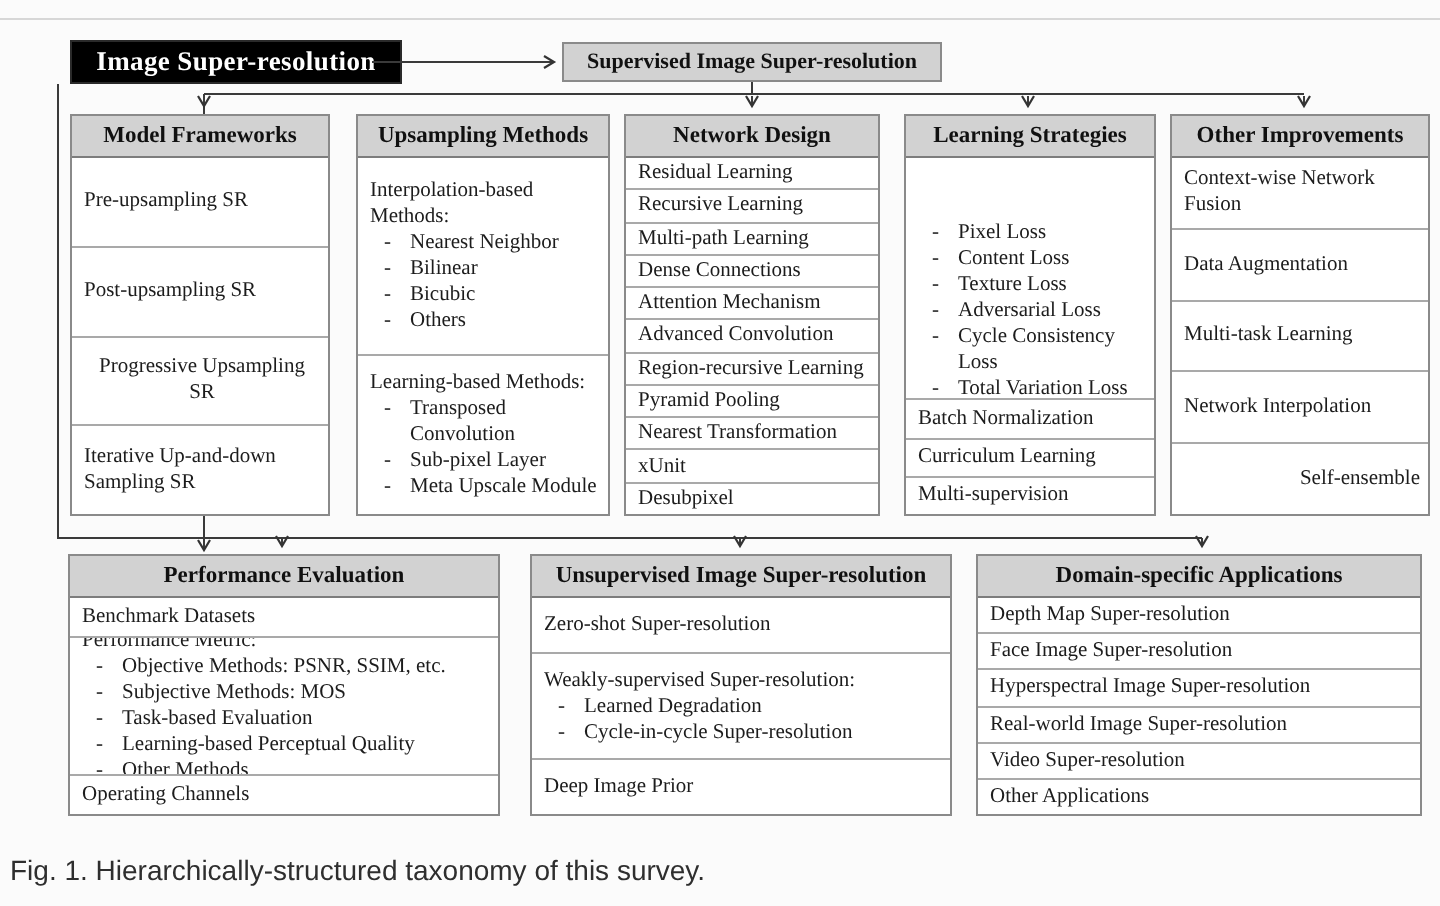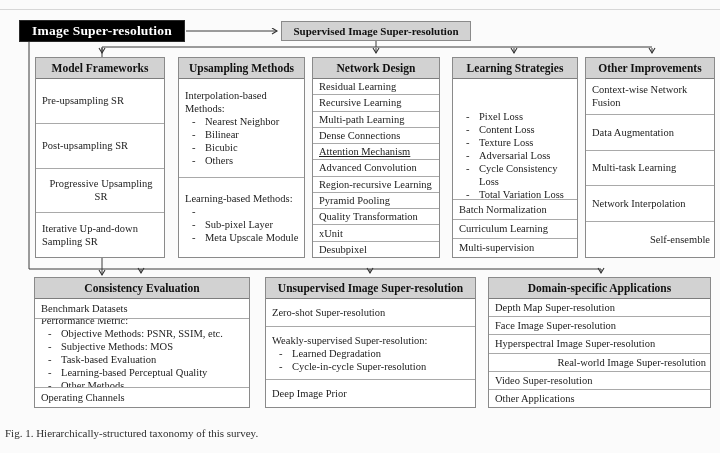--- a/index.html
+++ b/index.html
@@ -3,42 +3,42 @@
 <meta charset="utf-8">
 <style>
   :root{
     --header-fill:#d2d2d2; --root-fill:#000; --root-text:#fff;
     --box-border:#8a8a8a; --separator:#a9a9a9; --line:#3a3a3a; --page-bg:#fbfbfb;
   }
   html,body{margin:0;padding:0;}
   body{background:var(--page-bg);font-family:"Liberation Serif","DejaVu Serif",serif;}
   #canvas{position:relative;width:720px;height:453px;background:var(--page-bg);overflow:hidden;}
   .topline{position:absolute;left:0;top:9px;width:720px;height:1px;background:#d7d7d7;}
-  .rootbox{position:absolute;left:19px;top:20px;width:166px;height:22px;background:var(--root-fill);
+  .rootbox{position:absolute;left:35px;top:20px;width:166px;height:22px;background:var(--root-fill);
     color:var(--root-text);font-weight:bold;font-size:13.5px;display:flex;align-items:center;
     justify-content:center;border:1px solid #2a2a2a;box-sizing:border-box;letter-spacing:.2px;}
   .supbox{position:absolute;left:281px;top:21px;width:190px;height:20px;background:var(--header-fill);
     border:1px solid var(--box-border);box-sizing:border-box;font-weight:bold;font-size:11px;
     display:flex;align-items:center;justify-content:center;color:#111;}
   svg.connectors{position:absolute;left:0;top:0;width:720px;height:453px;pointer-events:none;}
   .col,.bbox{position:absolute;background:#fff;border:1px solid var(--box-border);
     box-sizing:border-box;display:flex;flex-direction:column;}
   .col{top:57px;height:201px;}
   .bbox{top:277px;height:131px;}
   .hdr{flex:0 0 20px;background:var(--header-fill);border-bottom:1px solid #7d7d7d;font-weight:bold;
     font-size:11.5px;display:flex;align-items:center;justify-content:center;color:#101010;}
   .cells{flex:1 1 auto;display:flex;flex-direction:column;min-height:0;}
   .cell{flex-basis:0;min-height:0;display:flex;flex-direction:column;justify-content:center;
     padding:1px 4px 1px 6px;font-size:10.5px;color:#1c1c1c;line-height:13px;overflow:hidden;}
   .cell + .cell{border-top:1px solid var(--separator);}
   .line{white-space:normal;}
   .line.b{display:flex;padding-left:7px;}
   .line.b .dash{flex:0 0 13px;}
-  .caption{position:absolute;left:5px;top:427px;font-family:Liberation Serif, serif;
-    font-size:11px;color:#2e2e2e;}
+  .caption{position:absolute;left:5px;top:427px;font-family:Liberation Sans, sans-serif;
+    font-size:14px;color:#2e2e2e;}
 </style>
 </head>
 <body>
 
 <div id="canvas">
 
   <div class="topline"></div>
 
   <div class="rootbox">
     <span>Image Super-resolution</span>
@@ -106,20 +106,21 @@
           </div>
           <div class="line b">
             <span class="dash">-</span>
             <span>Others</span>
           </div>
         </div>
         <div class="cell" style="flex-grow: 4;">
           <div class="line">Learning-based Methods:</div>
           <div class="line b">
             <span class="dash">-</span>
+            <span>Transposed Convolution</span>
           </div>
           <div class="line b">
             <span class="dash">-</span>
             <span>Sub-pixel Layer</span>
           </div>
           <div class="line b">
             <span class="dash">-</span>
             <span>Meta Upscale Module</span>
           </div>
         </div>
@@ -133,34 +134,34 @@
         </div>
         <div class="cell" style="flex-grow: 1.5;">
           <div class="line">Recursive Learning</div>
         </div>
         <div class="cell" style="flex-grow: 1.5;">
           <div class="line">Multi-path Learning</div>
         </div>
         <div class="cell" style="flex-grow: 1.5;">
           <div class="line">Dense Connections</div>
         </div>
-        <div class="cell" style="flex-grow: 1.5; text-decoration: underline;">
+        <div class="cell" style="flex-grow: 1.5;">
           <div class="line">Attention Mechanism</div>
         </div>
         <div class="cell" style="flex-grow: 1.5;">
           <div class="line">Advanced Convolution</div>
         </div>
         <div class="cell" style="flex-grow: 1.5;">
           <div class="line">Region-recursive Learning</div>
         </div>
         <div class="cell" style="flex-grow: 1.5;">
           <div class="line">Pyramid Pooling</div>
         </div>
         <div class="cell" style="flex-grow: 1.5;">
-          <div class="line">Quality Transformation</div>
+          <div class="line">Nearest Transformation</div>
         </div>
         <div class="cell" style="flex-grow: 1.5;">
           <div class="line">xUnit</div>
         </div>
         <div class="cell" style="flex-grow: 1.5;">
           <div class="line">Desubpixel</div>
         </div>
       </div>
   </div>
   <div class="col" style="left:452px;width:126px">
@@ -223,21 +224,21 @@
         <div class="cell" style="flex-grow: 1.5;">
           <div class="line">Network Interpolation</div>
         </div>
         <div class="cell" style="flex-grow: 1.5; align-items: flex-end;">
           <div class="line">Self-ensemble</div>
         </div>
       </div>
   </div>
 
   <div class="bbox" style="left:34px;width:216px">
-    <div class="hdr">Consistency Evaluation</div>
+    <div class="hdr">Performance Evaluation</div>
     <div class="cells">
         <div class="cell" style="flex-grow: 1.5;">
           <div class="line">Benchmark Datasets</div>
         </div>
         <div class="cell" style="flex-grow: 6;">
           <div class="line">Performance Metric:</div>
           <div class="line b">
             <span class="dash">-</span>
             <span>Objective Methods: PSNR, SSIM, etc.</span>
           </div>
@@ -290,21 +291,21 @@
     <div class="cells">
         <div class="cell" style="flex-grow: 1.5;">
           <div class="line">Depth Map Super-resolution</div>
         </div>
         <div class="cell" style="flex-grow: 1.5;">
           <div class="line">Face Image Super-resolution</div>
         </div>
         <div class="cell" style="flex-grow: 1.5;">
           <div class="line">Hyperspectral Image Super-resolution</div>
         </div>
-        <div class="cell" style="flex-grow: 1.5; text-align: right;">
+        <div class="cell" style="flex-grow: 1.5;">
           <div class="line">Real-world Image Super-resolution</div>
         </div>
         <div class="cell" style="flex-grow: 1.5;">
           <div class="line">Video Super-resolution</div>
         </div>
         <div class="cell" style="flex-grow: 1.5;">
           <div class="line">Other Applications</div>
         </div>
       </div>
   </div>

